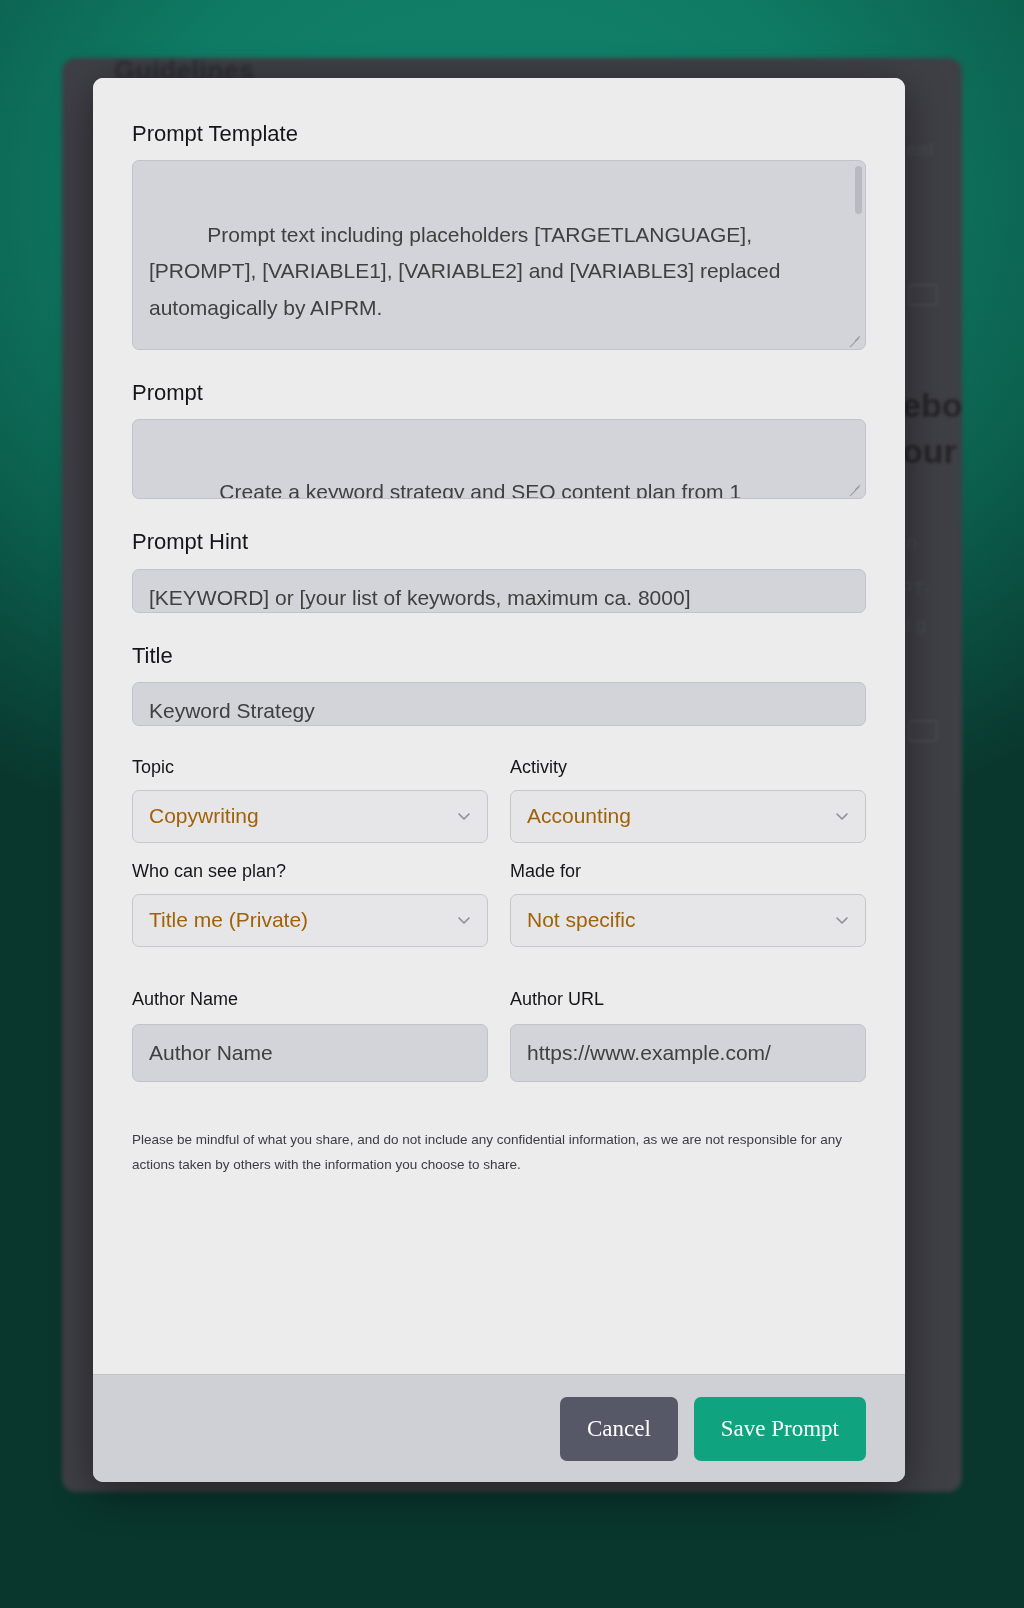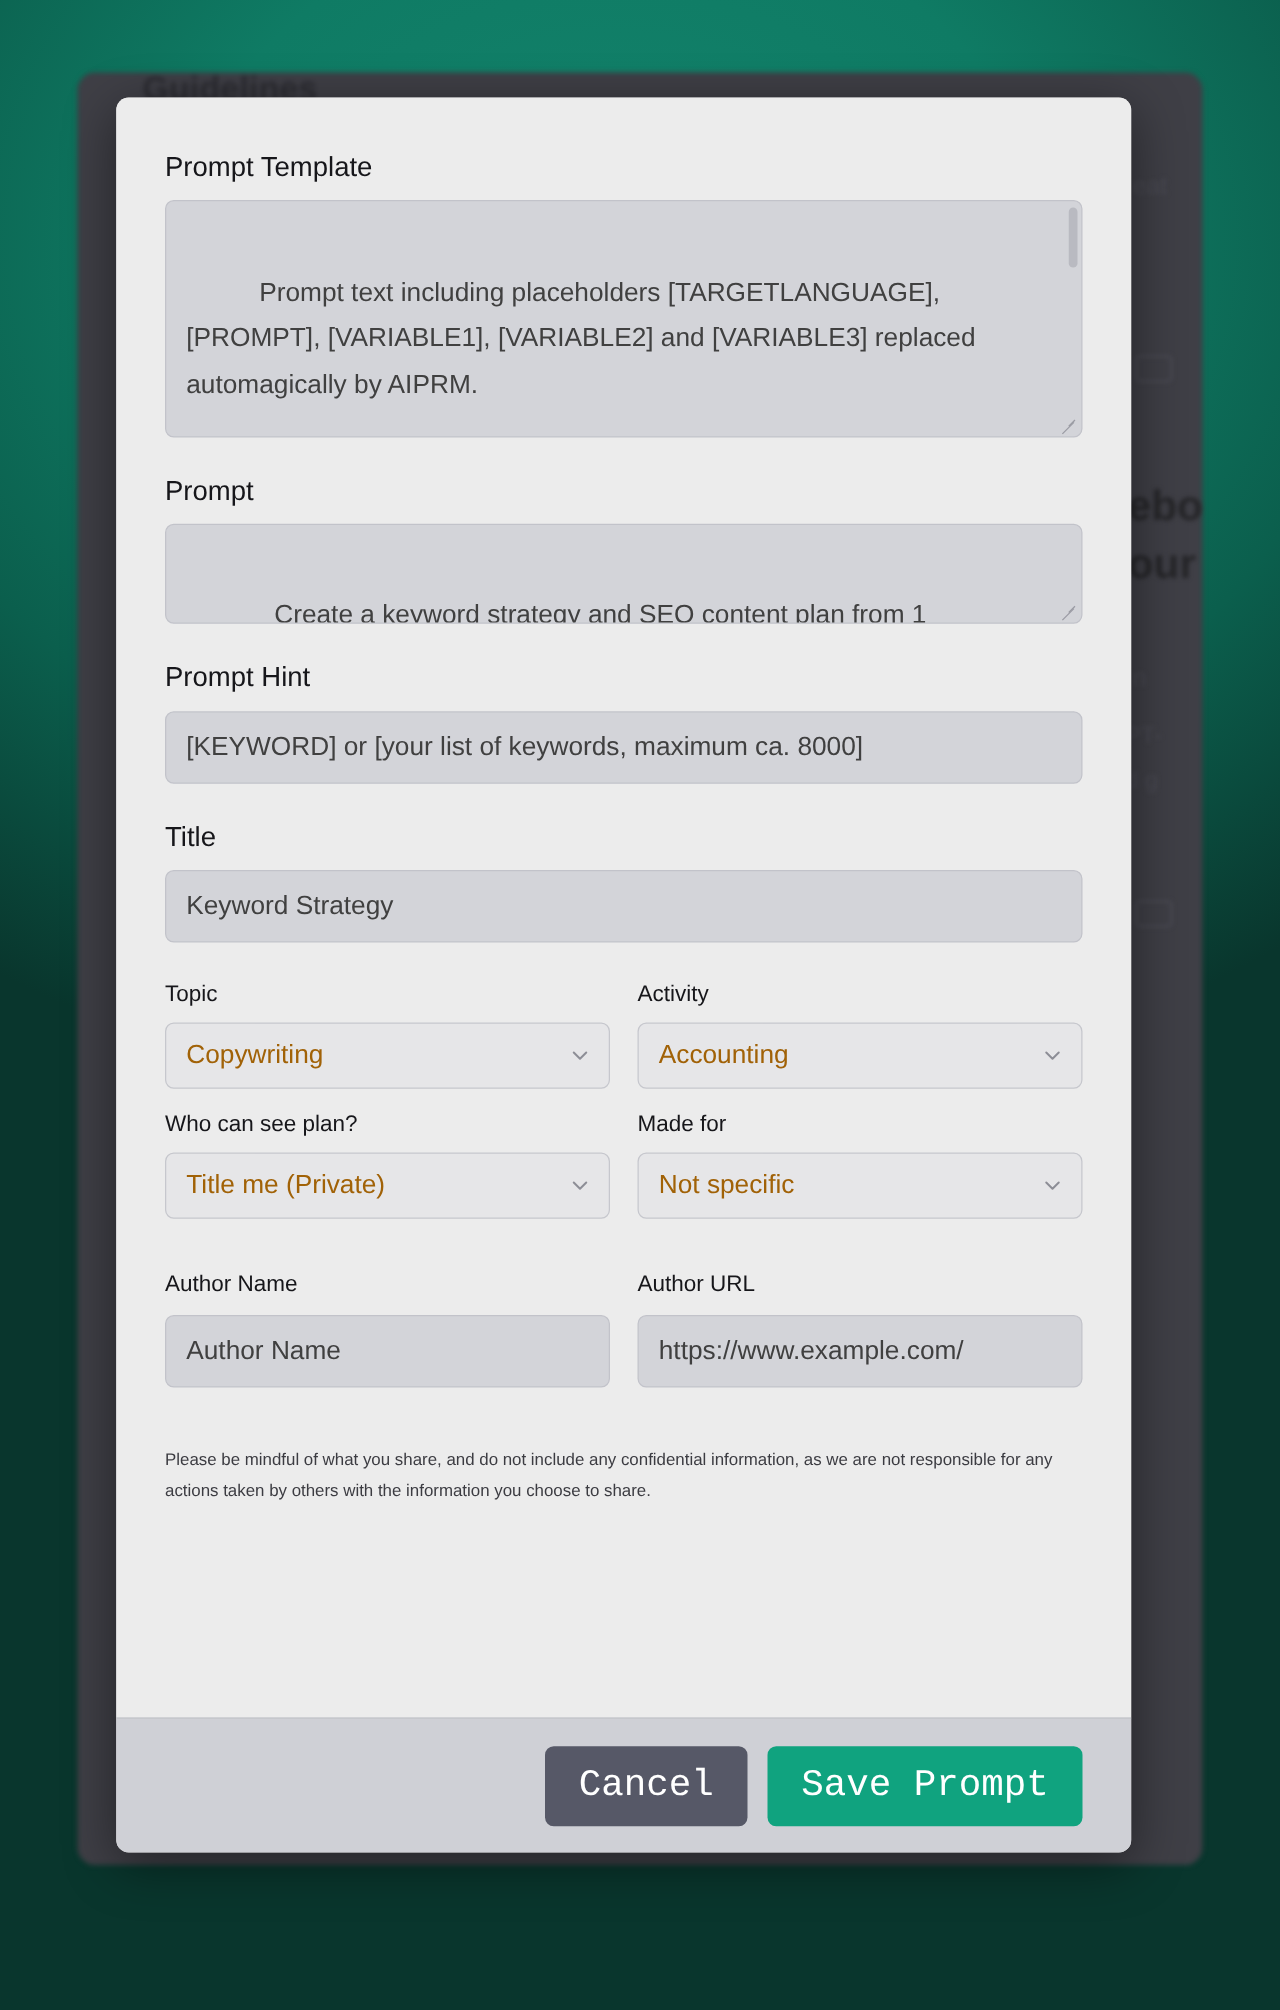--- a/index.html
+++ b/index.html
@@ -164,21 +164,21 @@
     position: absolute;
     background: #9a9ba3;
     height: 1px;
     transform-origin: center;
   }
   .resize-grip::before { width: 13px; right: 0; bottom: 2px; transform: rotate(-45deg); }
   .resize-grip::after  { width: 7px;  right: 0; bottom: 6px; transform: rotate(-45deg); }
 
   
   .input-line {
-    height: 58px;
+    height: 44px;
     padding: 0 16px;
     line-height: 56px;
     margin-bottom: 31px;
     white-space: nowrap;
     overflow: hidden;
   }
 
   
   .grid2 {
     display: grid;
@@ -243,22 +243,22 @@
     display: flex;
     align-items: center;
     justify-content: flex-end;
     padding: 0 39px;
     gap: 16px;
   }
 
   .btn {
     border: none;
     border-radius: 7px;
-    font-family: Liberation Mono, monospace;
-    font-size: 30px;
+    font-family: Liberation Serif, serif;
+    font-size: 23px;
     color: #ffffff;
     padding: 0 27px;
     height: 64px;
     cursor: pointer;
     line-height: 64px;
   }
   .btn-cancel { background: #565867; }
   .btn-save   { background: #10a37f; }
 
 </style>

